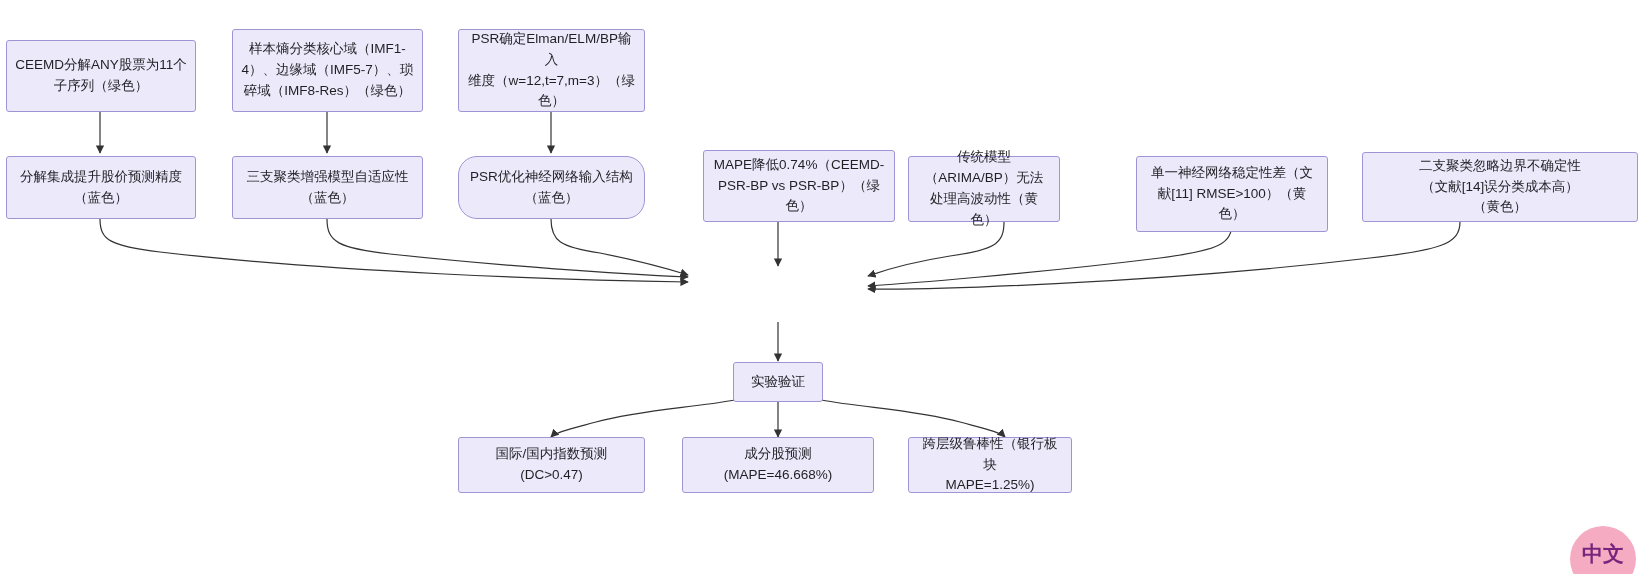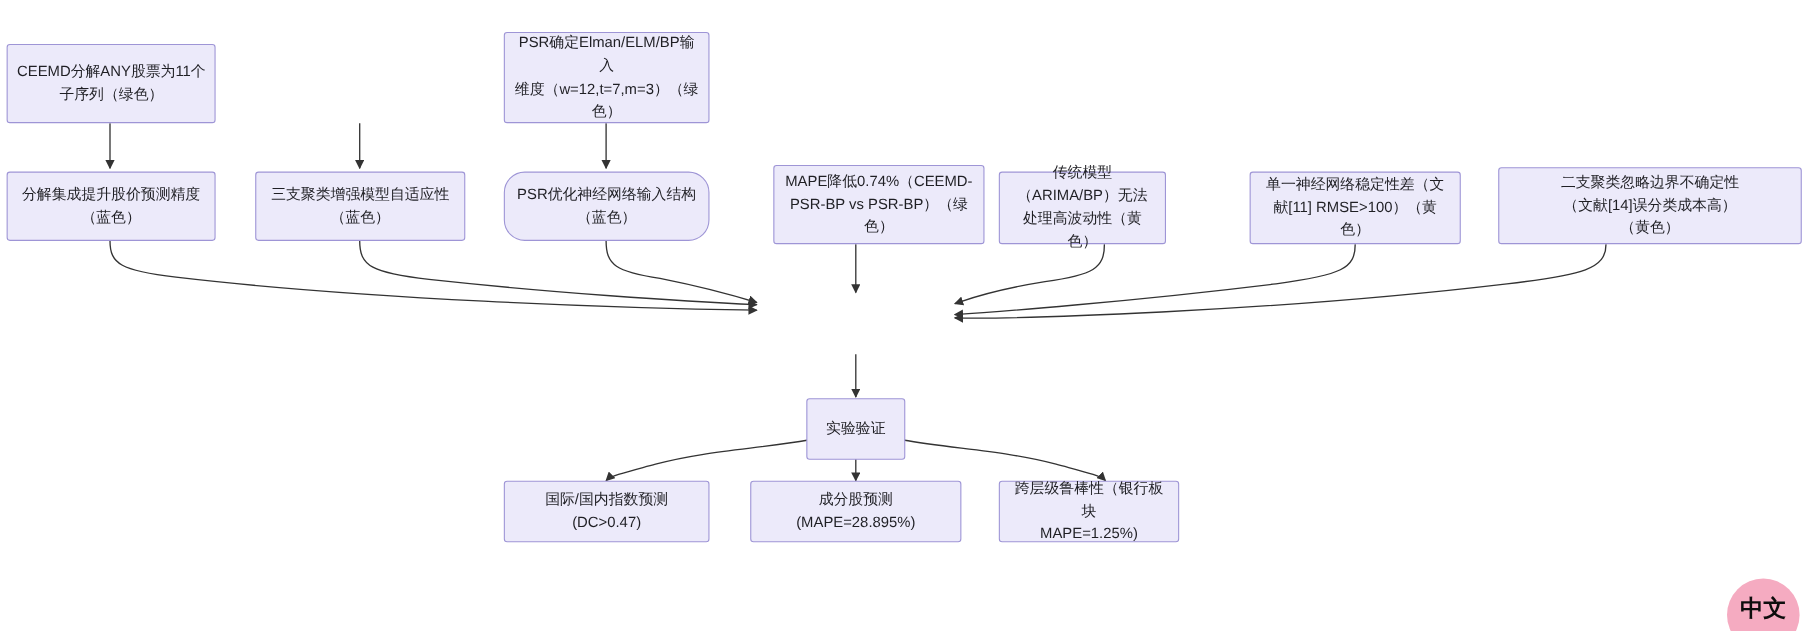--- a/index.html
+++ b/index.html
@@ -57,21 +57,21 @@
     height: 66px;
     border-radius: 50%;
     background: #F5A7BE;
     display: flex;
     align-items: center;
     justify-content: center;
     z-index: 3;
     opacity: 0.95;
   }
   #watermark .wm-text {
-    color: #000000;
+    color: #701a75;
     font-size: 21px;
     font-weight: bold;
     line-height: 1;
     letter-spacing: 0px;
     transform: translateY(-6px);
     white-space: nowrap;
   }
 </style>
 </head>
 <body>
@@ -101,25 +101,30 @@
       <path d="M 1460 222 C 1460 244 1440 250 1370 258 C 1150 284 920 290 868 289" marker-end="url(#arrow)"></path>
 
       <path d="M 778 322 L 778 361" marker-end="url(#arrow)"></path>
 
       <path d="M 735 400 C 690 408 640 410 596 422 C 570 429 556 432 551 437" marker-end="url(#arrow)"></path>
       <path d="M 778 400 L 778 437" marker-end="url(#arrow)"></path>
       <path d="M 821 400 C 866 408 916 410 960 422 C 986 429 1000 432 1005 437" marker-end="url(#arrow)"></path>
     </g>
   </svg>
 
-  <div class="node" style="left:6px; top:40px; width:190px; height:72px;justify-content:flex-end;">
+  <div class="node" style="left:6px; top:40px; width:190px; height:72px;">
     <span class="node-label">CEEMD分解ANY股票为11个
 子序列（绿色）</span>
   </div>
 
+  <div class="node" style="left:232px; top:29px; width:191px; height:83px;">
+    <span class="node-label">样本熵分类核心域（IMF1-
+4）、边缘域（IMF5-7）、琐
+碎域（IMF8-Res）（绿色）</span>
+  </div>
 
   <div class="node" style="left:458px; top:29px; width:187px; height:83px;">
     <span class="node-label">PSR确定Elman/ELM/BP输入
 维度（w=12,t=7,m=3）（绿
 色）</span>
   </div>
 
   <div class="node" style="left:6px; top:156px; width:190px; height:63px;">
     <span class="node-label">分解集成提升股价预测精度
 （蓝色）</span>
@@ -139,44 +144,44 @@
     <span class="node-label">MAPE降低0.74%（CEEMD-
 PSR-BP vs PSR-BP）（绿
 色）</span>
   </div>
 
   <div class="node" style="left:908px; top:156px; width:152px; height:66px;">
     <span class="node-label">传统模型（ARIMA/BP）无法
 处理高波动性（黄色）</span>
   </div>
 
-  <div class="node" style="left:1136px; top:156px; width:192px; height:66px;">
+  <div class="node" style="left:1136px; top:156px; width:192px; height:76px;">
     <span class="node-label">单一神经网络稳定性差（文
 献[11] RMSE&gt;100）（黄色）</span>
   </div>
 
   <div class="node" style="left:1362px; top:152px; width:276px; height:70px;">
     <span class="node-label">二支聚类忽略边界不确定性
 （文献[14]误分类成本高）
 （黄色）</span>
   </div>
 
 
-  <div class="node" style="left:733px; top:362px; width:90px; height:56px;">
+  <div class="node" style="left:733px; top:362px; width:90px; height:40px;">
     <span class="node-label">实验验证</span>
   </div>
 
   <div class="node" style="left:458px; top:437px; width:187px; height:56px;">
     <span class="node-label">国际/国内指数预测
 (DC&gt;0.47)</span>
   </div>
 
   <div class="node" style="left:682px; top:437px; width:192px; height:56px;">
     <span class="node-label">成分股预测
-(MAPE=28.895%)</span>
+(MAPE=46.668%)</span>
   </div>
 
   <div class="node" style="left:908px; top:437px; width:164px; height:56px;">
     <span class="node-label">跨层级鲁棒性（银行板块
 MAPE=1.25%)</span>
   </div>
 
   <div id="watermark">
     <span class="wm-text">中文</span>
   </div>

